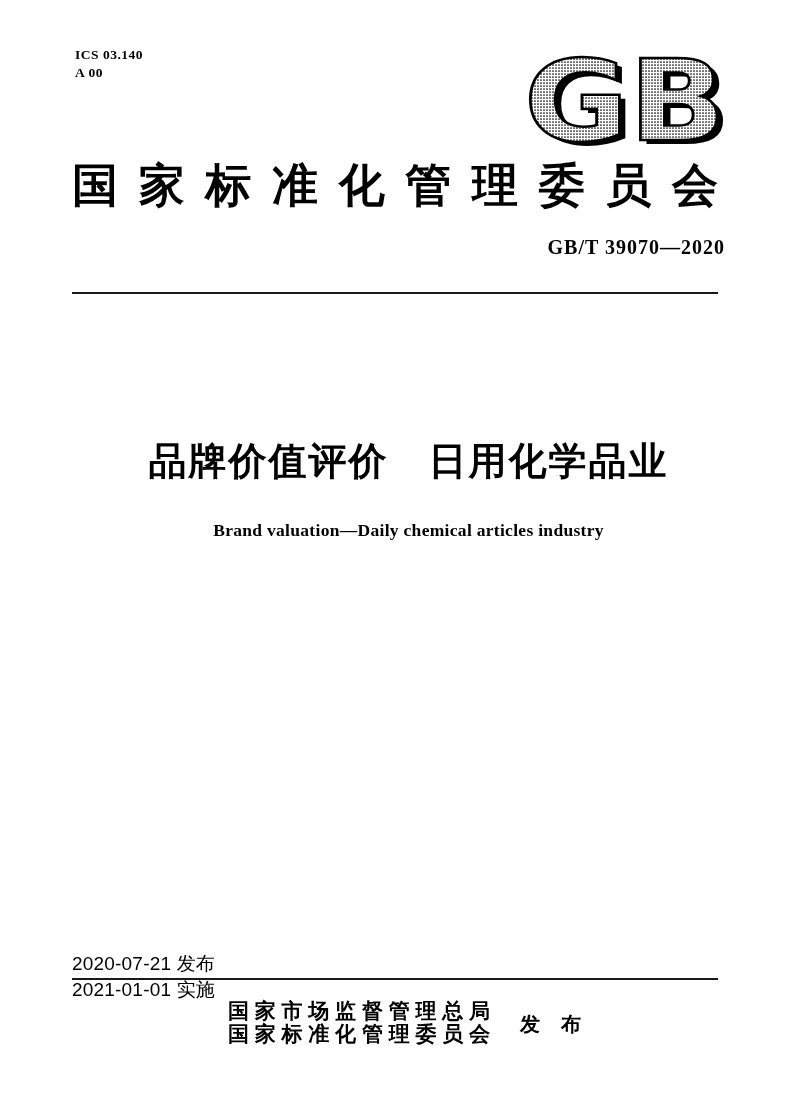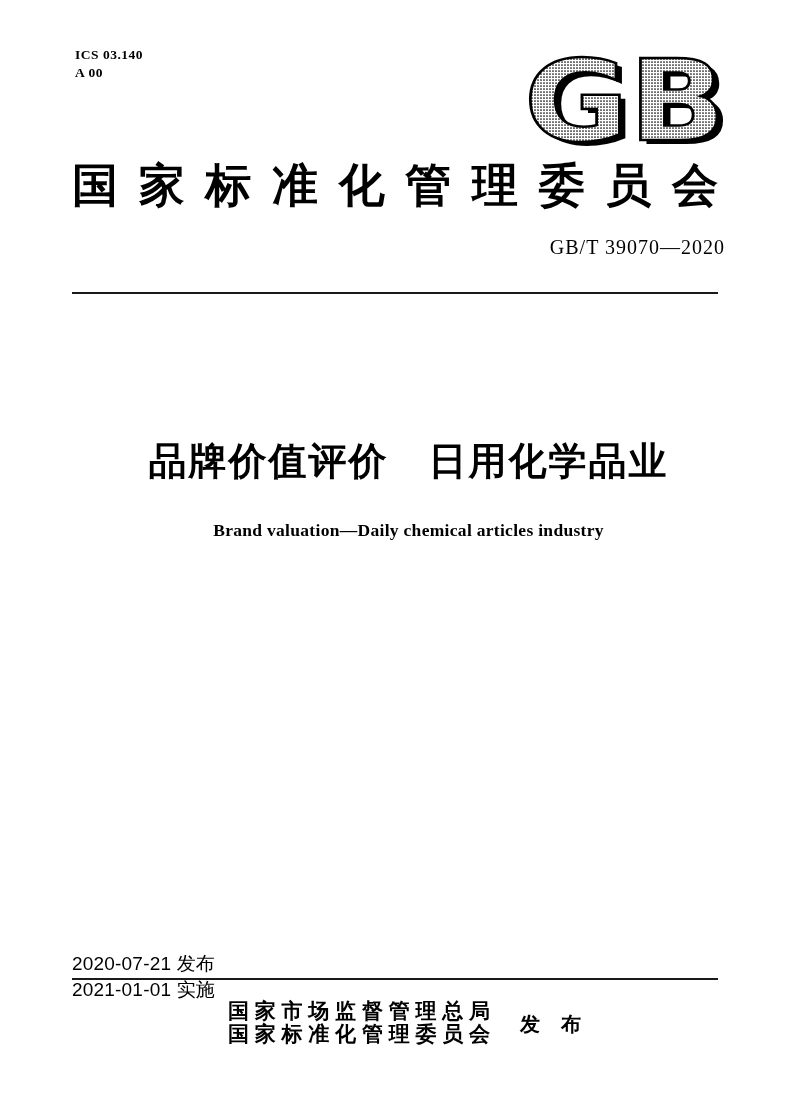--- a/index.html
+++ b/index.html
@@ -42,21 +42,21 @@
     line-height: 1.08;
     text-align: justify;
     text-align-last: justify;
   }
 
   .std-number {
     position: absolute;
     top: 236px;
     right: 92px;
     font-size: 20px;
-    font-weight: normal;
+    font-weight: bold;
     letter-spacing: 1px;
   }
 
   .rule {
     position: absolute;
     left: 72px;
     width: 646px;
     height: 2px;
     background: #1a1a1a;
   }

